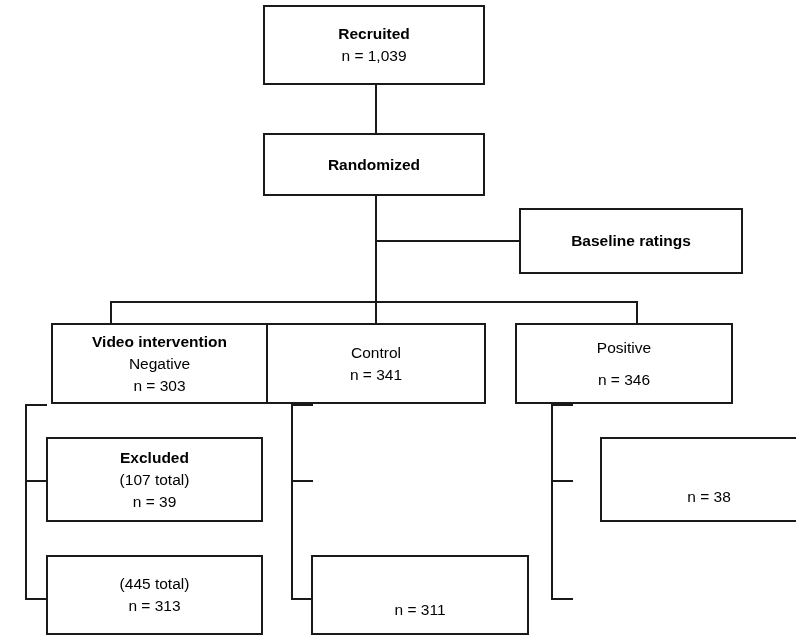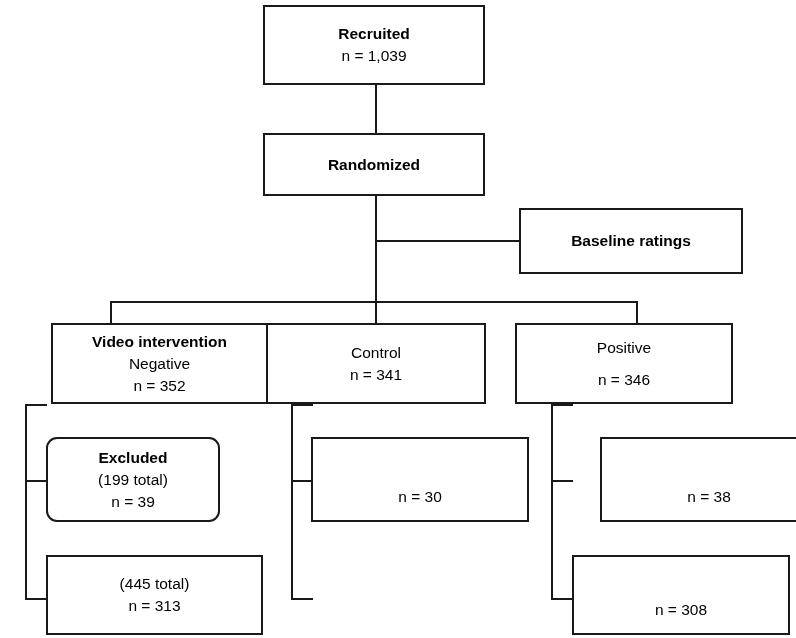--- a/index.html
+++ b/index.html
@@ -90,50 +90,47 @@
     <span class="line bold">Randomized</span>
   </div>
 
   <div class="node" style="left:519px; top:208px; width:224px; height:66px;">
     <span class="line bold">Baseline ratings</span>
   </div>
 
   <div class="node" style="left:3px; top:323px; width:217px; height:81px;margin-left:48px;">
     <span class="line bold">Video intervention</span>
     <span class="line">Negative</span>
-    <span class="line">n = 352</span>
+    <span class="line">n = 303</span>
   </div>
 
   <div class="node" style="left:266px; top:323px; width:220px; height:81px;">
     <span class="line">Control</span>
     <span class="line">n = 341</span>
   </div>
 
   <div class="node" style="left:515px; top:323px; width:218px; height:81px;gap:10px;">
     <span class="line">Positive</span>
     <span class="line">n = 346</span>
   </div>
 
-  <div class="node" style="left:46px; top:437px; width:174px; height:85px;border-radius:11px;">
+  <div class="node" style="left:46px; top:437px; width:217px; height:85px;">
     <span class="line bold">Excluded</span>
-    <span class="line">(199 total)</span>
+    <span class="line">(107 total)</span>
     <span class="line">n = 39</span>
   </div>
 
-  <div class="node bottom-anchor" style="left:311px; top:437px; width:218px; height:85px;">
-    <span class="line">n = 30</span>
-  </div>
 
   <div class="node bottom-anchor" style="left:600px; top:437px; width:218px; height:85px;">
     <span class="line">n = 38</span>
   </div>
 
   <div class="node" style="left:46px; top:555px; width:217px; height:80px;">
     <span class="line">(445 total)</span>
     <span class="line">n = 313</span>
   </div>
 
+  <div class="node bottom-anchor" style="left:311px; top:555px; width:218px; height:80px;">
+    <span class="line">n = 311</span>
+  </div>
 
-  <div class="node bottom-anchor" style="left:572px; top:555px; width:218px; height:80px;">
-    <span class="line">n = 308</span>
-  </div>
 
 </div>
 
 </body></html>

